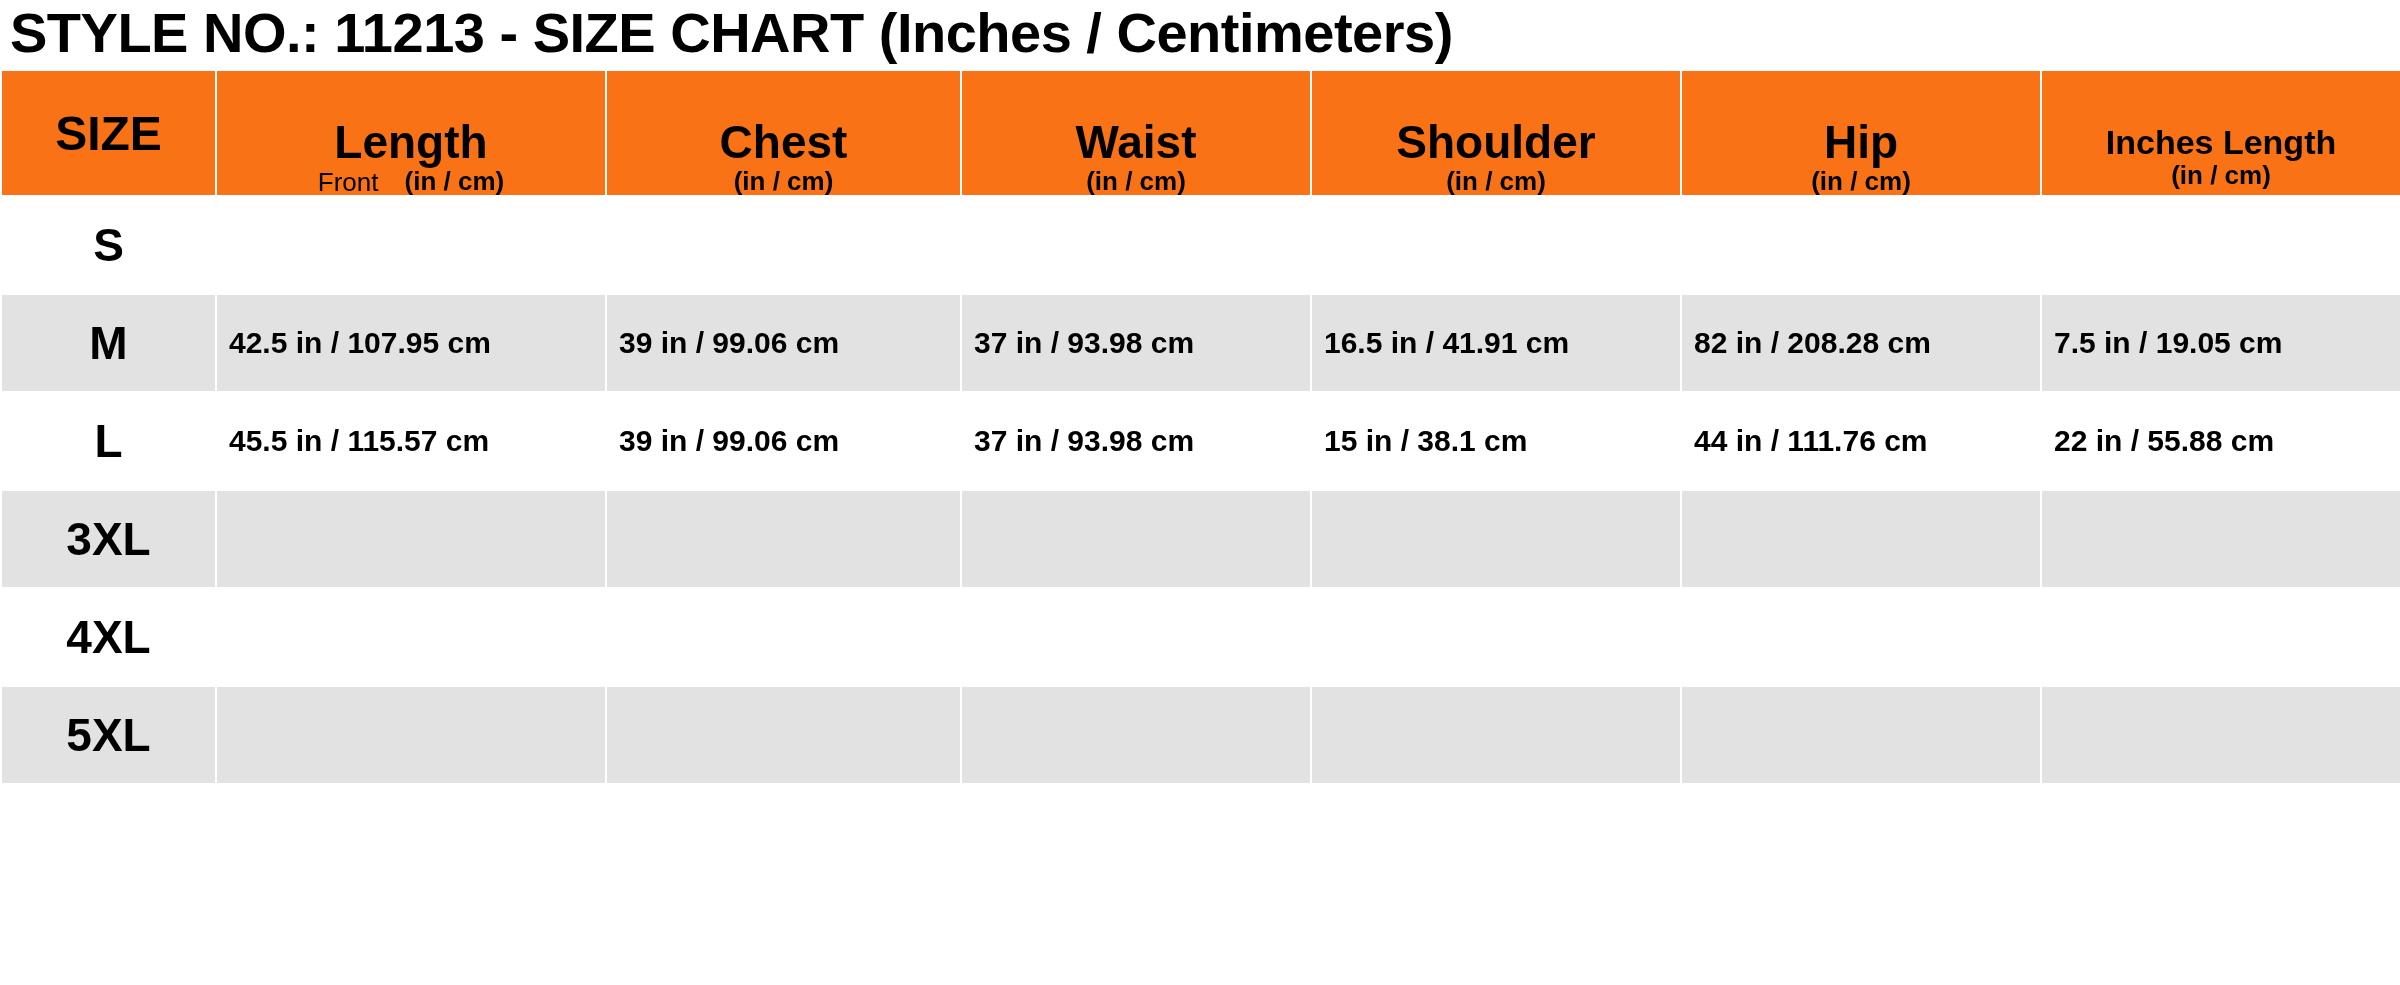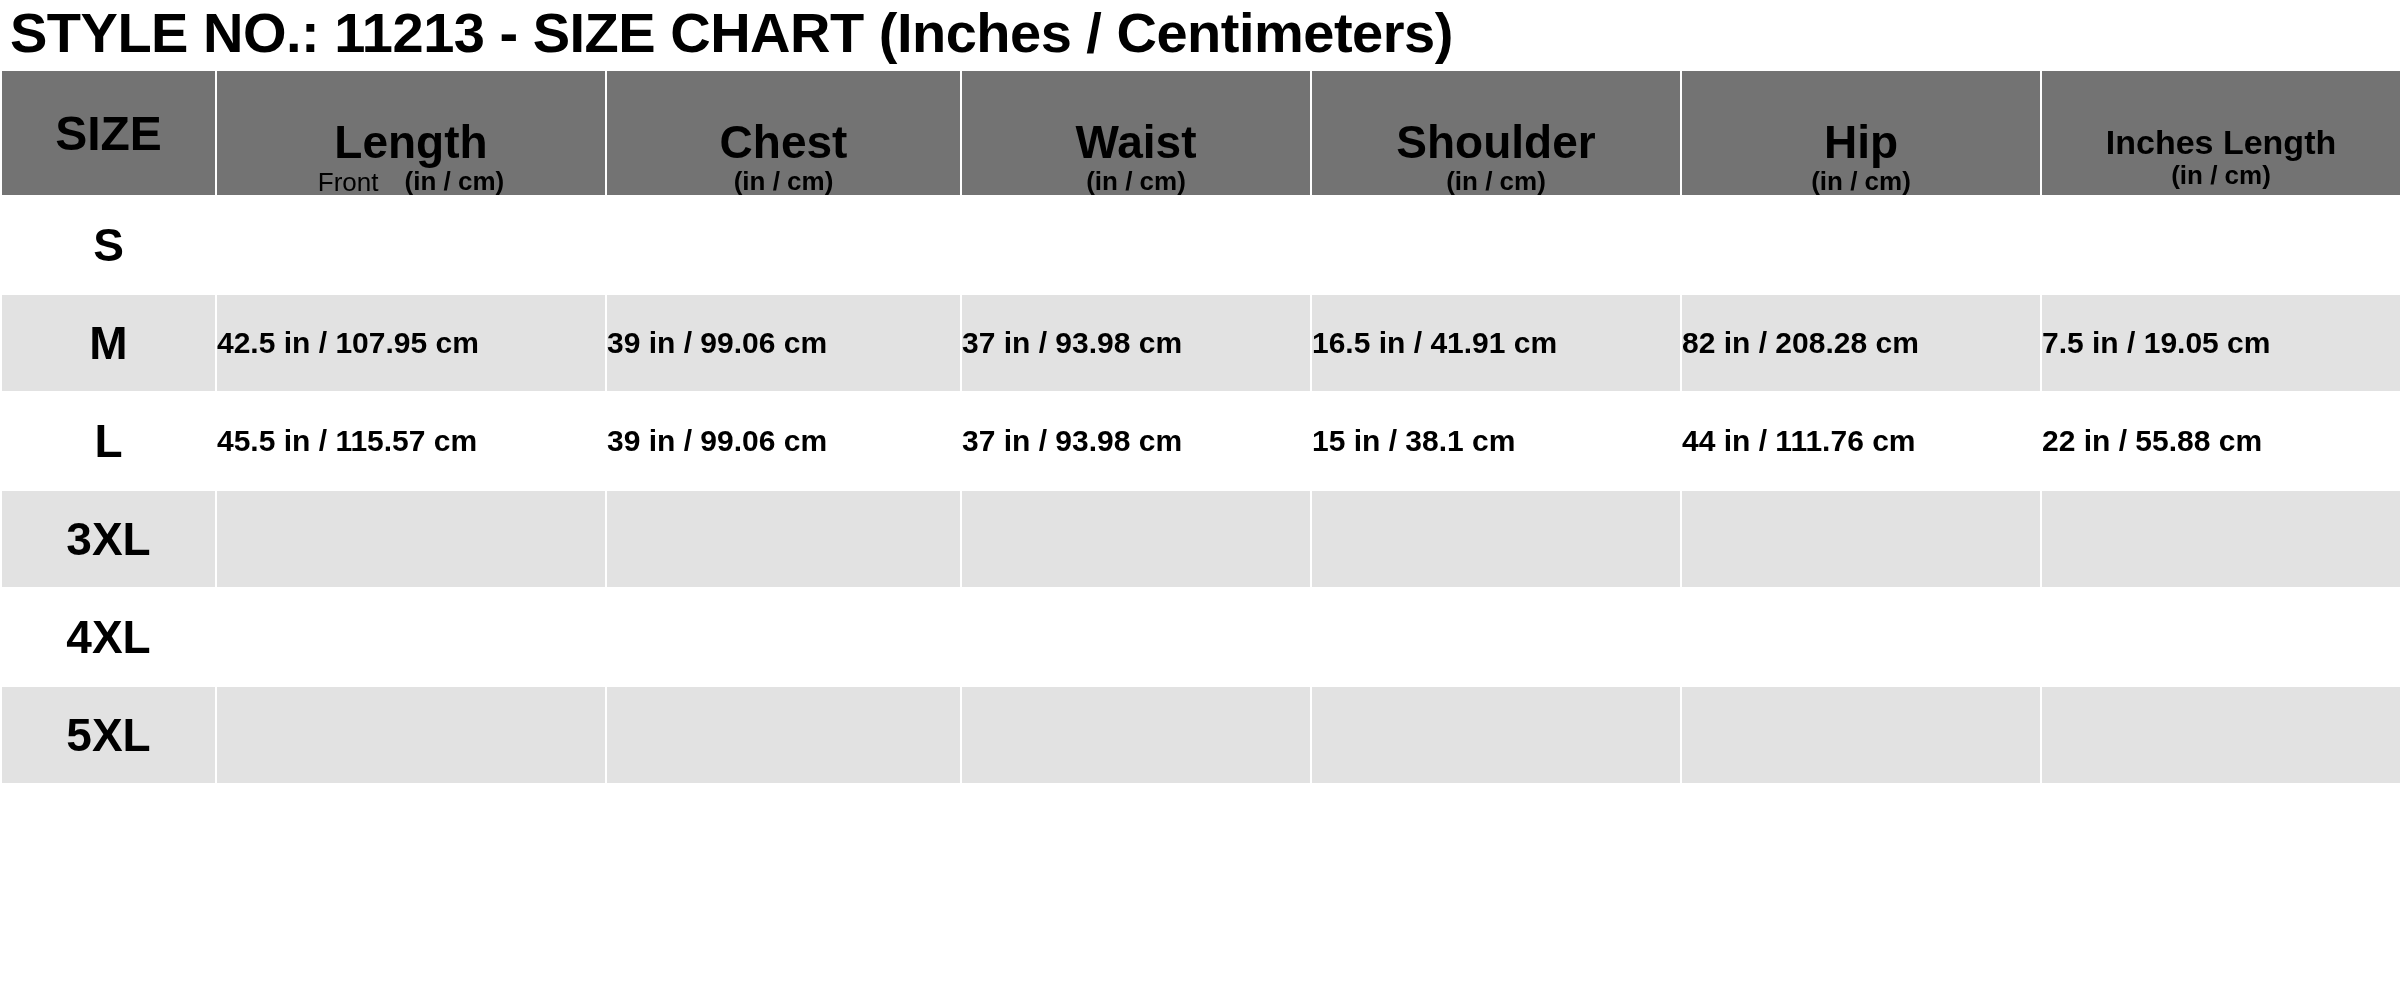--- a/index.html
+++ b/index.html
@@ -33,21 +33,21 @@
     table-layout: fixed;
   }
   table.size-chart th,
   table.size-chart td {
     border: 2px solid #ffffff;
     padding: 0;
     margin: 0;
   }
   
   thead tr {
-    background: #737373;
+    background: #f97316;
   }
   th.size-head {
     width: 215px;
     font-size: 48px;
     font-weight: bold;
     color: #000;
     text-align: center;
     vertical-align: middle;
     height: 120px;
   }
@@ -95,20 +95,21 @@
     color: #000;
     height: 96px;
     background: transparent;
   }
   tbody td.val {
     font-size: 30px;
     font-weight: bold;
     color: #000;
     text-align: left;
     vertical-align: middle;
+    padding-left: 12px;
     height: 96px;
     white-space: nowrap;
   }
   tbody tr.shade td {
     background: #e2e2e2;
   }
   tbody tr.plain td {
     background: #ffffff;
   }
   

